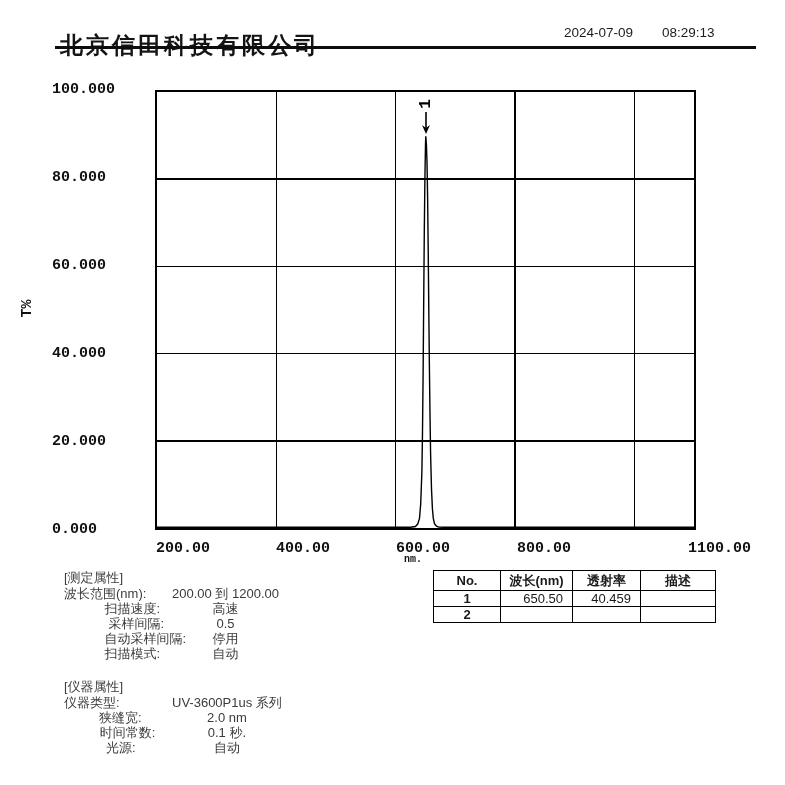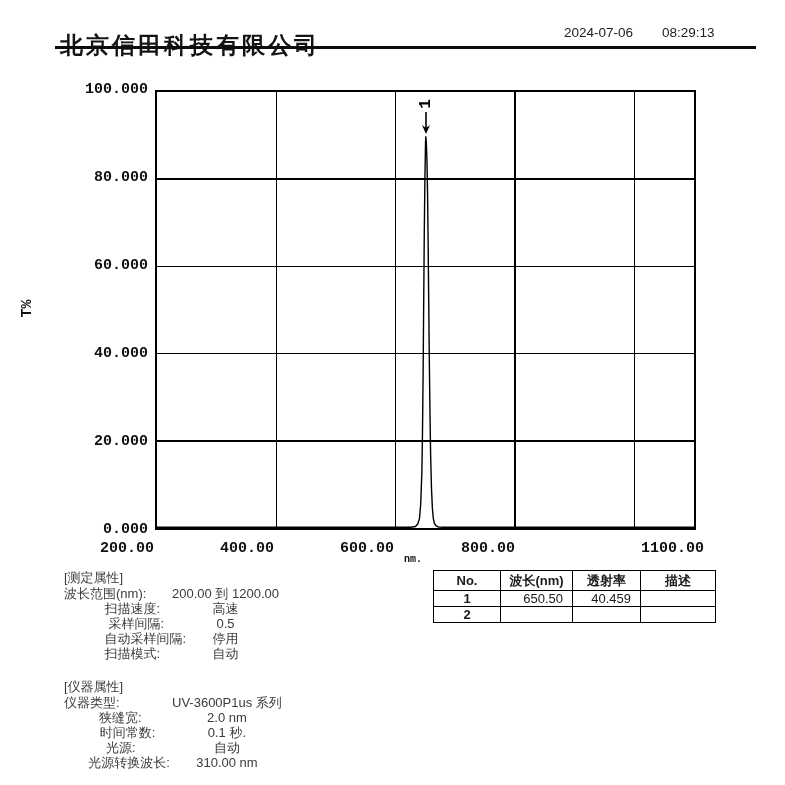--- a/index.html
+++ b/index.html
@@ -32,26 +32,26 @@
   .plot {
     position: absolute; left: 155px; top: 90px;
     width: 541px; height: 440px;
     border: 2px solid #000;
     background: #fff;
   }
   .gridline-v { position: absolute; top: 0; width: 1.5px; height: 100%; background: #000; }
   .gridline-h { position: absolute; left: 0; height: 1.5px; width: 100%; background: #000; }
   .curve-svg { position: absolute; left: 0; top: 0; width: 100%; height: 100%; }
   .ytick {
-    position: absolute; left: 52px; width: 96px; text-align: right;
+    position: absolute; left: 52px; width: 96px; text-align: left;
     font-family: "Liberation Mono", monospace; font-weight: bold;
     font-size: 15px; color: #111; line-height: 16px;
   }
   .xtick {
-    position: absolute; top: 540px; width: 110px; text-align: left;
+    position: absolute; top: 540px; width: 110px; text-align: right;
     font-family: "Liberation Mono", monospace; font-weight: bold;
     font-size: 15px; color: #111;
   }
   .xunit {
     position: absolute; left: 404px; top: 554px;
     font-family: "Liberation Mono", monospace; font-weight: bold;
     font-size: 10px; color: #111;
   }
   .yaxis-title {
     position: absolute; left: 18px; top: 300px;
@@ -93,21 +93,21 @@
   .prop-row { display: flex; height: 15px; line-height: 15px; justify-content: center; }
   .prop-label { width: 108px; flex: 0 0 108px; }
   .prop-value { white-space: nowrap; }
 </style>
 </head>
 <body>
 
 <div class="page">
 
   <div class="company">北京信田科技有限公司</div>
-  <div class="datetime date">2024-07-06</div>
+  <div class="datetime date">2024-07-09</div>
   <div class="datetime time">08:29:13</div>
   <div class="header-rule"></div>
 
   <div class="yaxis-title">T%</div>
 
   <div class="ytick" style="top:82px">100.000</div>
   <div class="ytick" style="top:170px">80.000</div>
   <div class="ytick" style="top:258px">60.000</div>
   <div class="ytick" style="top:346px">40.000</div>
   <div class="ytick" style="top:434px">20.000</div>
@@ -205,19 +205,15 @@
       <span class="prop-value">2.0 nm</span>
     </div>
     <div class="prop-row">
       <span class="prop-label">时间常数:</span>
       <span class="prop-value">0.1 秒.</span>
     </div>
     <div class="prop-row">
       <span class="prop-label">光源:</span>
       <span class="prop-value">自动</span>
     </div>
-    <div class="prop-row">
-      <span class="prop-label">光源转换波长:</span>
-      <span class="prop-value">310.00 nm</span>
-    </div>
   </div>
 
 </div>
 
 </body></html>

